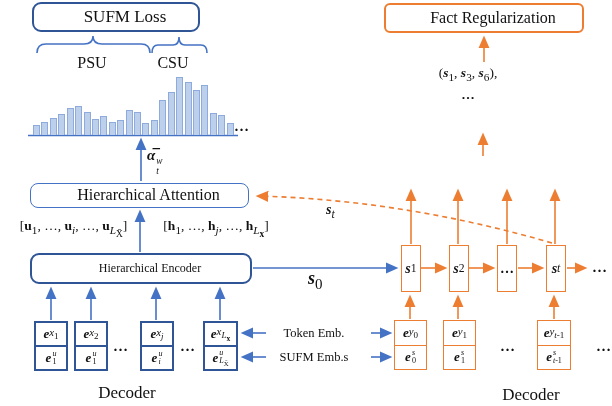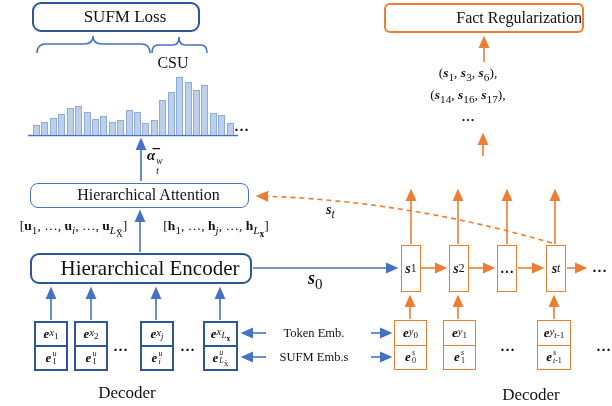--- a/index.html
+++ b/index.html
@@ -5,21 +5,21 @@
   html,body{margin:0;padding:0;background:#ffffff;}
   #stage{position:relative;width:612px;height:406px;background:#ffffff;overflow:hidden;
          font-family:"Liberation Serif",serif;color:#111111;}
   #stage *{box-sizing:border-box;}
   svg.layer{position:absolute;left:0;top:0;width:612px;height:406px;}
   .abs{position:absolute;}
   .box{position:absolute;display:flex;align-items:center;justify-content:center;
        background:#ffffff;text-align:center;line-height:1.05;padding-left:18px;}
   .round-dark{border:2px solid #2F5597;border-radius:9px;}
   .round-med{border:1.7px solid #4472C4;border-radius:8px;}
-  .round-orange{border:2px solid #ED7D31;border-radius:6px;justify-content:flex-end;}
+  .round-orange{border:2px solid #ED7D31;border-radius:6px;}
   .lbl{position:absolute;text-align:center;white-space:nowrap;}
   .mathv{font-size:13.5px;}
   .embgroup{position:absolute;width:34px;height:50px;border:2px solid #2F5597;background:#fff;
             display:flex;flex-direction:column;}
   .embgroup.orange{border:1.7px solid #ED7D31;}
   .embcell{flex:1;display:flex;align-items:center;justify-content:center;font-size:13px;}
   .embgroup .embcell:first-child{border-bottom:2px solid #2F5597;}
   .embgroup.orange .embcell:first-child{border-bottom:1.7px solid #ED7D31;}
   .sbox{position:absolute;width:20px;height:47px;border:1.7px solid #ED7D31;background:#fff;
         display:flex;align-items:center;justify-content:center;font-size:14px;}
@@ -76,20 +76,21 @@
       <line x1="458" y1="319" x2="458" y2="297" marker-end="url(#mo)"></line>
       <line x1="554" y1="319" x2="554" y2="297" marker-end="url(#mo)"></line>
       <path d="M552,243 Q404,200 258,196" stroke-dasharray="5 4" marker-end="url(#mo)"></path>
     </g>
   </svg>
 
   <div class="box round-dark" style="left:32px;top:2px;width:168px;height:30px;font-size:17px;">
       <span>SUFM Loss</span>
     </div>
 
+  <div class="lbl" style="left:60px;top:54px;width:64px;font-size:16px;">PSU</div>
   <div class="lbl" style="left:145px;top:54px;width:56px;font-size:16px;">CSU</div>
 
   <div id="histogram">
       <div class="bar" style="height: 10px;"></div>
       <div class="bar" style="height: 13px;"></div>
       <div class="bar" style="height: 17px;"></div>
       <div class="bar" style="height: 21px;"></div>
       <div class="bar" style="height: 27px;"></div>
       <div class="bar" style="height: 29px;"></div>
       <div class="bar" style="height: 23px;"></div>
@@ -118,21 +119,21 @@
         <span><i>t</i></span>
       </span></div>
 
   <div class="box round-med" style="left:30px;top:183px;width:219px;height:25px;font-size:16px;">
       <span>Hierarchical Attention</span>
     </div>
 
   <div class="lbl mathv" style="left:0px;top:218px;width:147px;">[<b>u</b><sub>1</sub>, …, <b>u</b><sub><i>i</i></sub>, …, <b>u</b><sub><i>L</i><sub>X̄</sub></sub>]</div>
   <div class="lbl mathv" style="left:142px;top:218px;width:148px;">[<b>h</b><sub>1</sub>, …, <b>h</b><sub><i>j</i></sub>, …, <b>h</b><sub><i>L</i><sub><b>x</b></sub></sub>]</div>
 
-  <div class="box round-dark" style="left:30px;top:253px;width:222px;height:31px;font-size:21px;">
+  <div class="box round-dark" style="left:30px;top:253px;width:222px;height:31px;font-size:12px;">
       <span>Hierarchical Encoder</span>
     </div>
 
   <div class="lbl" style="left:308px;top:268px;font-size:18px;"><b><i>s</i></b><sub>0</sub></div>
 
   <div class="embgroup" style="left:34px;top:321px;">
     <div class="embcell">
         <b><i>e</i></b>
         <sub><i>x</i><sub>1</sub></sub>
       </div>
@@ -190,21 +191,20 @@
 
   <div class="lbl" style="left:268px;top:326px;width:92px;font-size:12.5px;">Token Emb.</div>
   <div class="lbl" style="left:264px;top:350px;width:100px;font-size:12.5px;">SUFM Emb.s</div>
 
   <div class="box round-orange" style="left:384px;top:3px;width:200px;height:30px;font-size:16px;">
       <span>Fact Regularization</span>
     </div>
 
   <div class="abs" style="left:403px;top:63px;width:130px;text-align:center;font-size:13.5px;line-height:1.45;">
     <div>(<b><i>s</i></b><sub>1</sub>, <b><i>s</i></b><sub>3</sub>, <b><i>s</i></b><sub>6</sub>),</div>
-    <div>(<b><i>s</i></b><sub>14</sub>, <b><i>s</i></b><sub>16</sub>, <b><i>s</i></b><sub>17</sub>),</div>
     <div style="font-weight:bold;">…</div>
   </div>
 
 
   <div class="lbl" style="left:326px;top:202px;font-size:14px;"><b><i>s</i></b><sub><i>t</i></sub></div>
 
   <div class="sbox" style="left:401px;top:245px;">
       <b><i>s</i></b>
       <sub>1</sub>
     </div>

